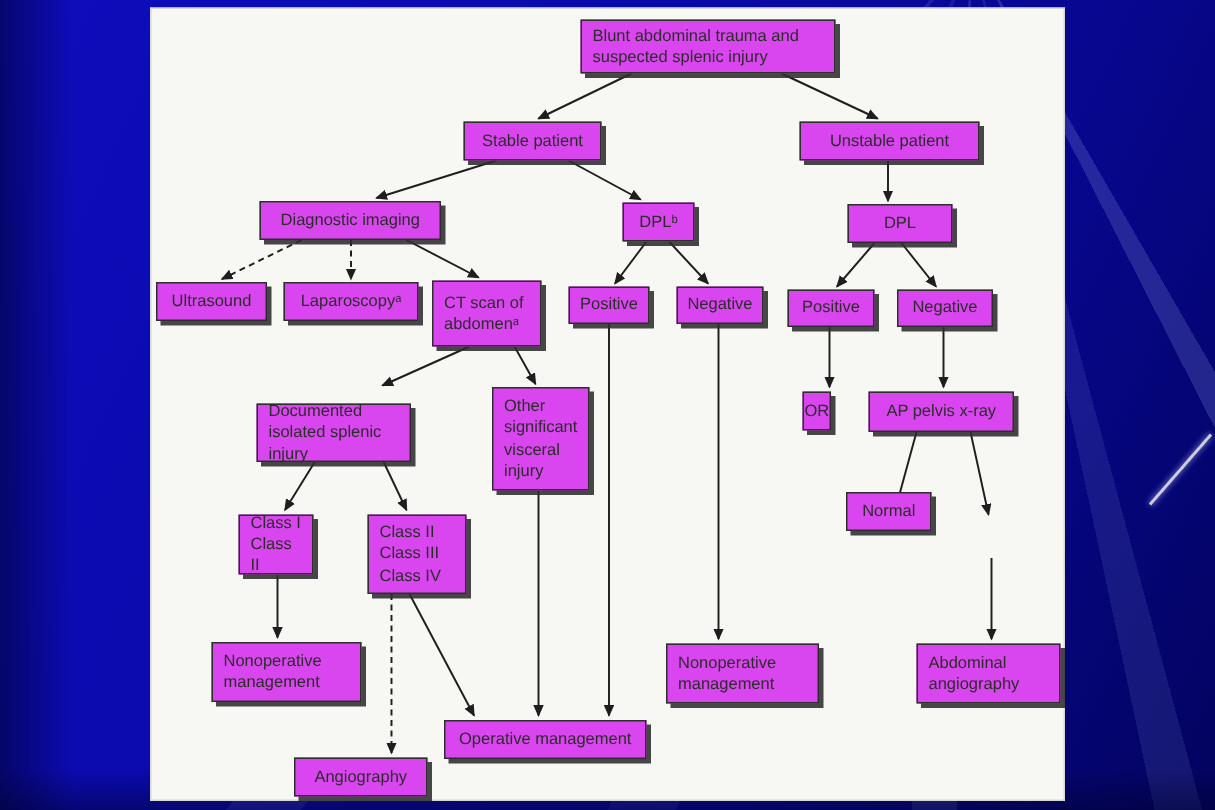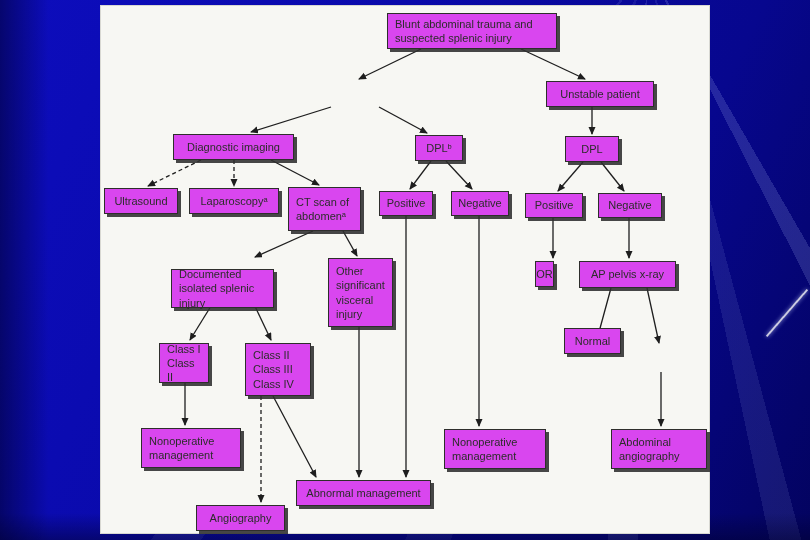--- a/index.html
+++ b/index.html
@@ -81,24 +81,25 @@
         <line x1="546" y1="282" x2="558" y2="337" marker-end="url(#arw)"></line>
         <line x1="84" y1="377" x2="84" y2="419" marker-end="url(#arw)"></line>
         <line stroke-dasharray="4,3" x1="160" y1="390" x2="160" y2="496" marker-end="url(#arw)"></line>
         <line x1="172" y1="390" x2="215" y2="471" marker-end="url(#arw)"></line>
         <line x1="560" y1="366" x2="560" y2="420" marker-end="url(#arw)"></line>
       </g>
     </svg>
 
     <div class="node nl" style="left:286px;top:7px;width:170px;height:36px">Blunt abdominal trauma and
 suspected splenic injury</div>
-    <div class="node nc" style="left:445px;top:75px;width:108px;height:26px">Unstable patient</div>
+    <div class="node nc" style="left:208px;top:75px;width:92px;height:26px">Stable patient</div>
+    <div class="node nc" style="left:432px;top:75px;width:120px;height:26px">Unstable patient</div>
     <div class="node nc" style="left:72px;top:128px;width:121px;height:26px">Diagnostic imaging</div>
     <div class="node nc" style="left:314px;top:129px;width:48px;height:26px">DPLᵇ</div>
-    <div class="node nc" style="left:464px;top:130px;width:54px;height:26px">DPL</div>
+    <div class="node nc" style="left:464px;top:130px;width:70px;height:26px">DPL</div>
     <div class="node nc" style="left:3px;top:182px;width:74px;height:26px">Ultrasound</div>
     <div class="node nl" style="left:187px;top:181px;width:73px;height:44px">CT scan of
 abdomenᵃ</div>
     <div class="node nc" style="left:88px;top:182px;width:90px;height:26px">Laparoscopyᵃ</div>
     <div class="node nc" style="left:278px;top:185px;width:54px;height:25px">Positive</div>
     <div class="node nc" style="left:350px;top:185px;width:58px;height:25px">Negative</div>
     <div class="node nc" style="left:424px;top:187px;width:58px;height:25px">Positive</div>
     <div class="node nc" style="left:497px;top:187px;width:64px;height:25px">Negative</div>
     <div class="node nl" style="left:70px;top:263px;width:103px;height:39px">Documented
 isolated splenic injury</div>
@@ -113,17 +114,17 @@
     <div class="node nl" style="left:144px;top:337px;width:66px;height:53px">Class II
 Class III
 Class IV</div>
     <div class="node nc" style="left:463px;top:322px;width:57px;height:26px">Normal</div>
     <div class="node nl" style="left:40px;top:422px;width:100px;height:40px">Nonoperative
 management</div>
     <div class="node nl" style="left:343px;top:423px;width:102px;height:40px">Nonoperative
 management</div>
     <div class="node nl" style="left:510px;top:423px;width:96px;height:40px">Abdominal
 angiography</div>
-    <div class="node nc" style="left:195px;top:474px;width:135px;height:26px">Abnormal management</div>
+    <div class="node nc" style="left:195px;top:474px;width:135px;height:26px">Operative management</div>
     <div class="node nc" style="left:95px;top:499px;width:89px;height:26px">Angiography</div>
 
   </div>
 </div>
 
 </body></html>

